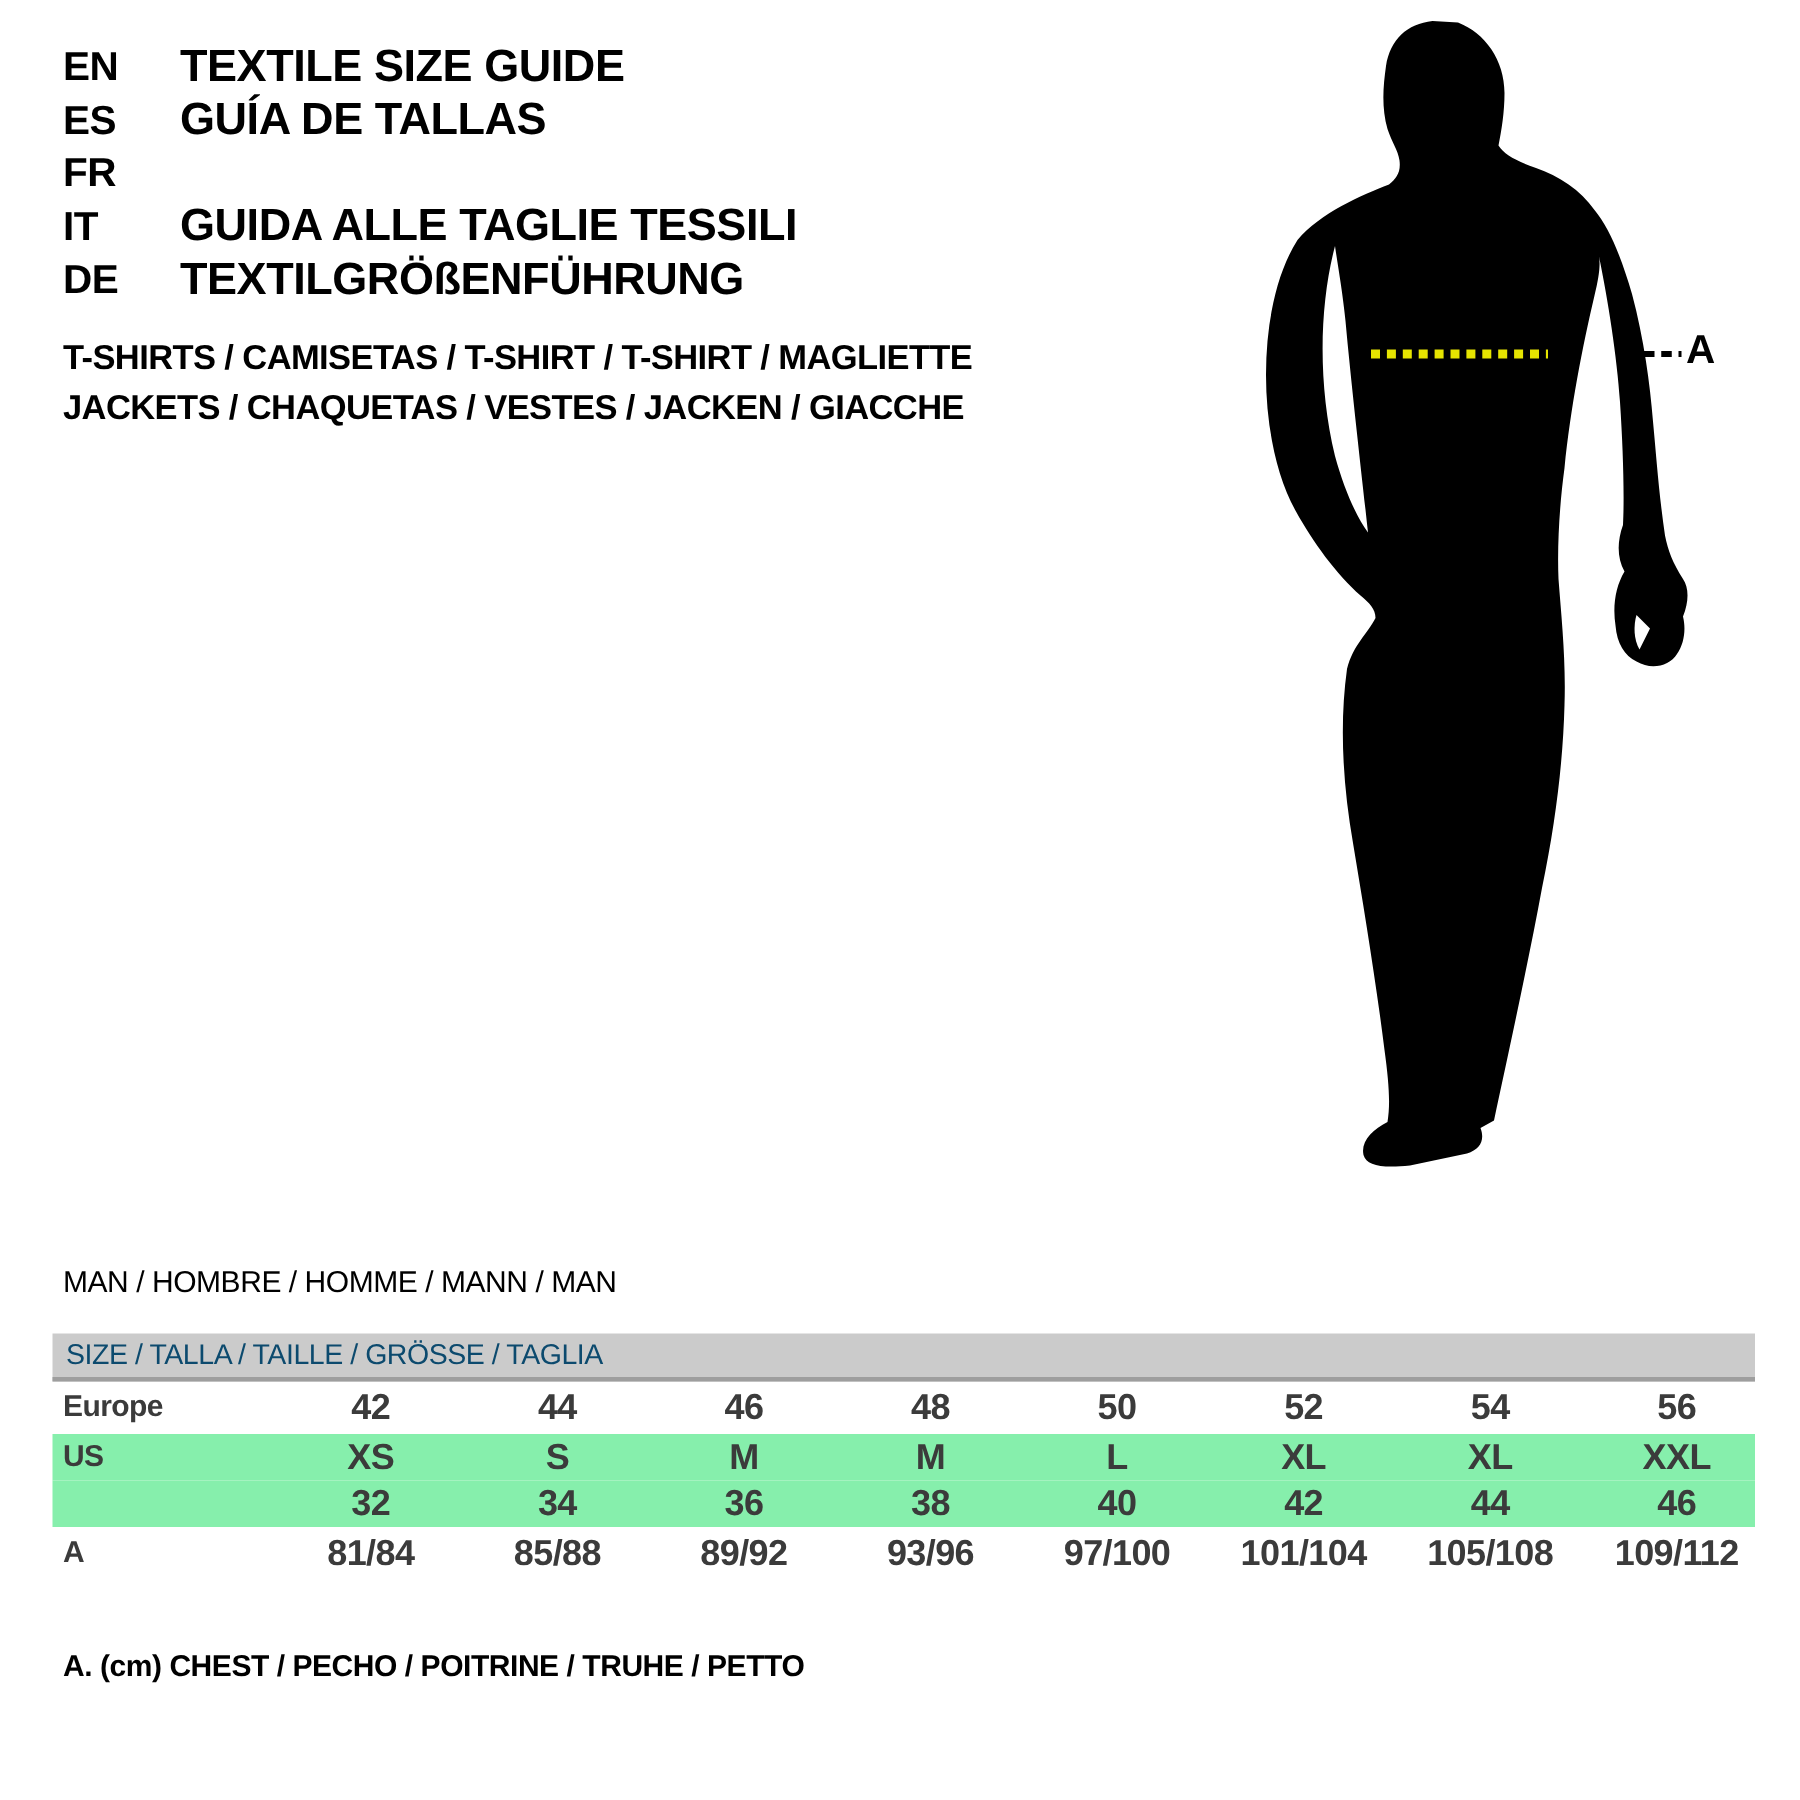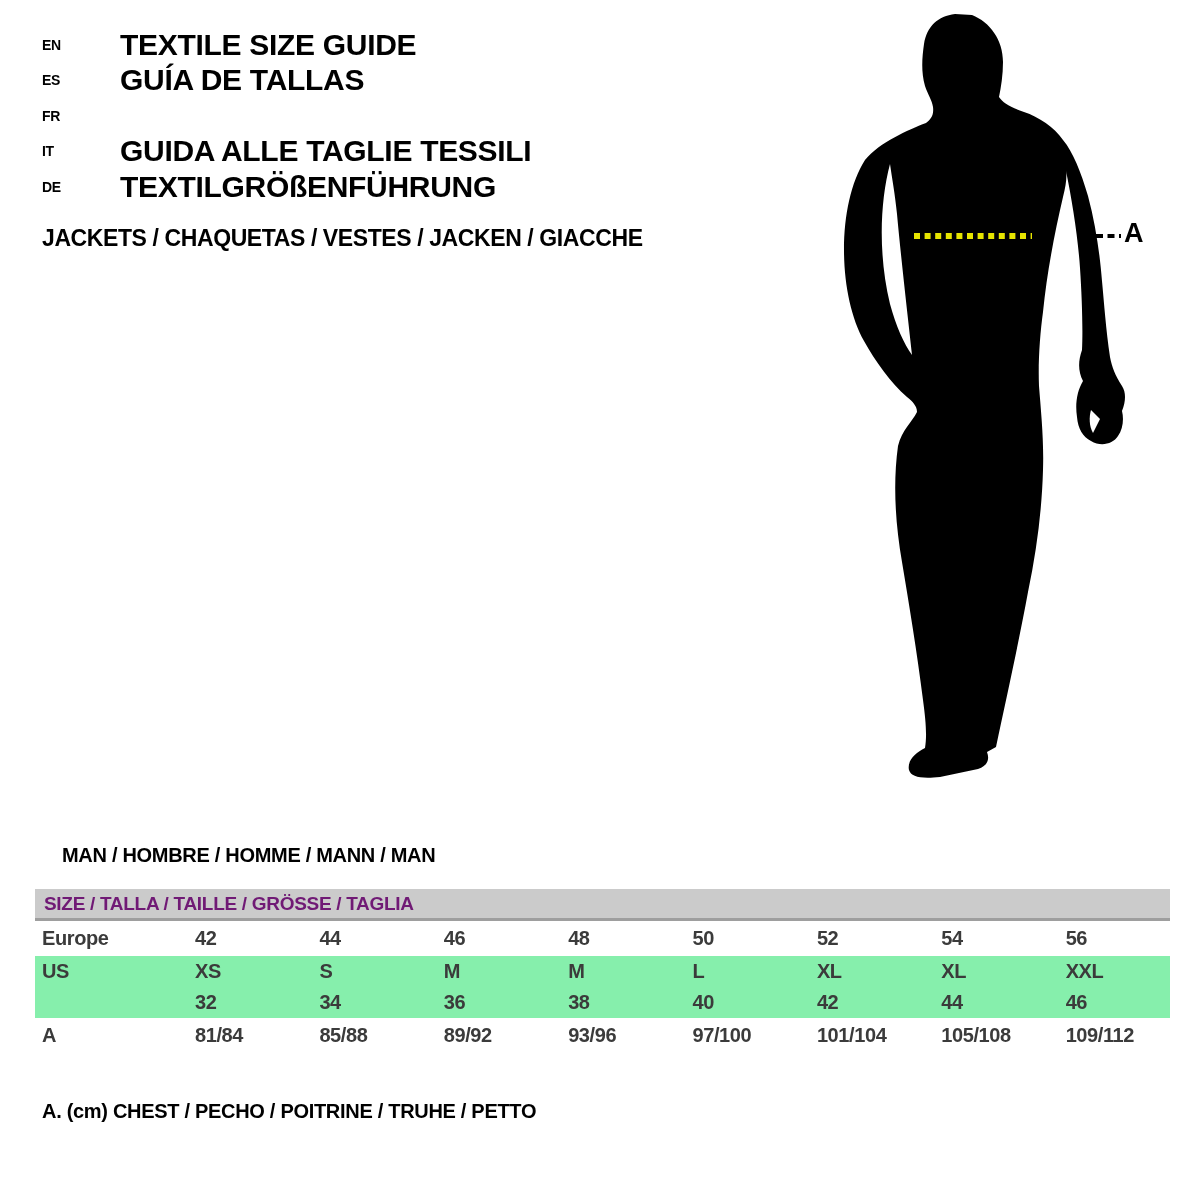--- a/index.html
+++ b/index.html
@@ -3,43 +3,43 @@
 <meta charset="utf-8">
 <style>
   html,body{margin:0;padding:0;background:#ffffff;}
   .page{
     position:relative;width:1200px;height:1200px;background:#ffffff;
     font-family:"Liberation Sans",sans-serif;color:#000;overflow:hidden;
   }
   
   .lang-block{position:absolute;left:42px;top:27px;}
   .lang-row{display:flex;align-items:center;height:35.5px;}
-  .lang-code{width:78px;font-size:14px;font-weight:bold;letter-spacing:-0.3px;}
+  .lang-code{width:78px;font-size:27px;font-weight:bold;letter-spacing:-0.3px;}
   .lang-title{font-size:30px;font-weight:bold;letter-spacing:-0.3px;white-space:nowrap;}
   
   .cat-block{position:absolute;left:42px;top:222px;}
   .cat-line{font-size:23px;font-weight:bold;letter-spacing:-0.4px;line-height:33px;white-space:nowrap;}
   
   .figure{position:absolute;left:820px;top:0;width:360px;height:800px;}
   .figure svg{position:absolute;left:0;top:0;}
   .measure-a{position:absolute;left:304px;top:218px;font-size:27px;font-weight:bold;}
   
-  .section-title{position:absolute;left:42px;top:844px;font-size:20px;font-weight:bold;letter-spacing:-0.3px;margin-left:20px;}
+  .section-title{position:absolute;left:42px;top:844px;font-size:20px;font-weight:normal;letter-spacing:-0.3px;}
   
   .size-table{position:absolute;left:35px;top:889px;width:1135px;}
   .table-header{
     height:29px;line-height:29px;background:#cbcbcb;border-bottom:3px solid #9e9e9e;
-    padding-left:9px;font-size:19px;font-weight:bold;letter-spacing:-0.3px;color:#701a75;
+    padding-left:9px;font-size:19px;font-weight:normal;letter-spacing:-0.3px;color:#0c4a6e;
   }
   .t-row{display:grid;grid-template-columns:140px repeat(8,1fr);align-items:center;gap:20px;}
   .t-row.tall{height:35px;}
   .t-row.short{height:31px;}
   .t-row.shade{background:#86efac;}
   .t-label{padding-left:7px;font-size:20px;font-weight:bold;letter-spacing:-0.4px;color:#3b3b3b;}
-  .t-cell{font-size:20px;font-weight:bold;letter-spacing:-0.4px;color:#3b3b3b;}
+  .t-cell{text-align:center;font-size:24px;font-weight:bold;letter-spacing:-0.4px;color:#3b3b3b;}
   
   .footnote{position:absolute;left:42px;top:1100px;font-size:20px;font-weight:bold;letter-spacing:-0.3px;}
 </style>
 </head>
 <body>
 
 <div class="page">
 
   <div class="lang-block">
     <div class="lang-row">
@@ -57,20 +57,21 @@
       <span class="lang-code">IT</span>
       <span class="lang-title">GUIDA ALLE TAGLIE TESSILI</span>
     </div>
     <div class="lang-row">
       <span class="lang-code">DE</span>
       <span class="lang-title">TEXTILGRÖßENFÜHRUNG</span>
     </div>
   </div>
 
   <div class="cat-block">
+    <div class="cat-line">T-SHIRTS / CAMISETAS / T-SHIRT / T-SHIRT / MAGLIETTE</div>
     <div class="cat-line">JACKETS / CHAQUETAS / VESTES / JACKEN / GIACCHE</div>
   </div>
 
   <div class="figure">
     <svg width="320" height="800" viewBox="0 0 320 800">
       <path fill="#000000" d="
         M135 14
         C118 16 107 26 104 44
         C102 58 101 72 105 86
         C108 95 112 100 113 107

